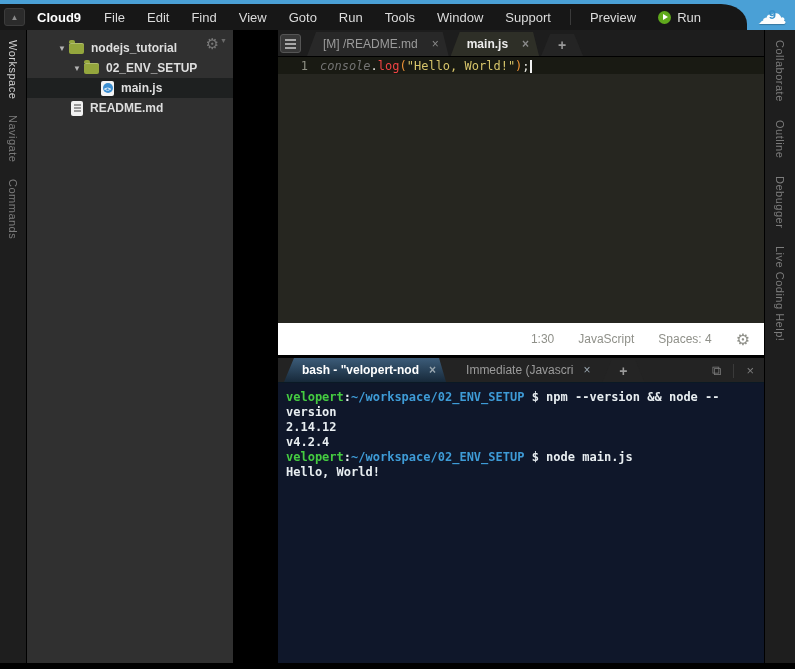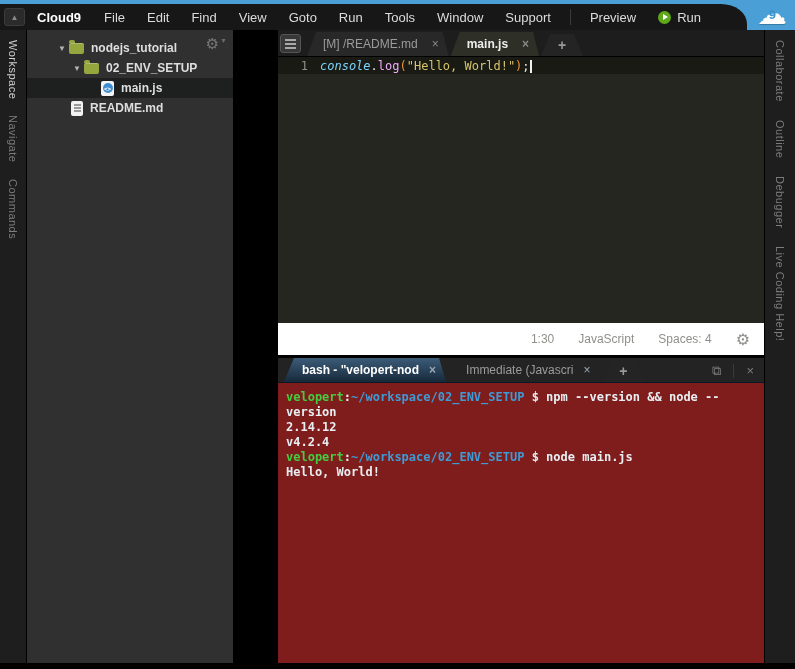--- a/index.html
+++ b/index.html
@@ -85,22 +85,22 @@
   .plus-tab { height:22px; width:42px; background:#242424; color:#9a9a9a;
     clip-path:polygon(9px 0, calc(100% - 9px) 0, 100% 100%, 0 100%);
     display:flex; align-items:center; justify-content:center; font-size:14px;
     font-weight:bold; cursor:default; }
 
   .editor { flex:1; background:#262620; display:flex; flex-direction:column;
     font-family:"DejaVu Sans Mono", monospace; font-size:12px; min-height:0; }
   .code-line { height:17px; display:flex; background:#191a13; align-items:center; }
   .gutter-cell { width:42px; text-align:right; padding-right:12px; color:#8e8f83; }
   .code-text { color:#e8e8e2; white-space:pre; }
-  .tok-ident { color:#7dd3fc; font-style:italic; }
-  .tok-func { color:#f0abfc; }
+  .tok-ident { color:#737373; font-style:italic; }
+  .tok-func { color:#ef4444; }
   .tok-plain { color:#e8e8e2; }
   .tok-paren { color:#ee9336; }
   .tok-string { color:#d6c46a; }
   .caret-bar { display:inline-block; width:2px; height:13px; background:#f0f0f0;
     vertical-align:middle; margin-left:0px; }
 
   .statusbar { height:32px; background:#ffffff; display:flex; align-items:center;
     justify-content:flex-end; gap:24px; padding-right:14px; font-size:12px;
     color:#8f9089; }
   .statusbar .gear { font-size:16px; color:#8f9089; cursor:default; }
@@ -114,21 +114,21 @@
     font-size:12px; color:#9b9b9b; cursor:default; white-space:nowrap;
     clip-path:polygon(10px 0, calc(100% - 7px) 0, 100% 100%, 0 100%); margin-right:2px; }
   .ttab.active { background:linear-gradient(#3c5c79, #17293a); color:#fff; font-weight:bold; }
   .ttab .tab-x { margin-left:10px; color:#9aa7b0; font-size:12px; }
   .term-icons { position:absolute; right:10px; top:0; height:25px; display:flex;
     align-items:center; gap:12px; color:#7d7d7d; }
   .term-icons .restore { font-size:13px; cursor:default; }
   .term-icons .tclose { font-size:13px; cursor:default; }
   .term-icons .tsep { width:1px; height:14px; background:#3a3a3a; }
 
-  .terminal { flex:1; background:#7f1d1d; font-family:"DejaVu Sans Mono", monospace;
+  .terminal { flex:1; background:#0f172a; font-family:"DejaVu Sans Mono", monospace;
     font-size:12px; font-weight:bold; line-height:15px; padding:7px 8px; color:#e8eef1;
     min-height:0; }
   .t-user { color:#45cc41; }
   .t-path { color:#3e9bd6; }
   .t-plain { color:#e8eef1; }
   .t-cursor { display:inline-block; width:7px; height:12px;
     border:1px solid #9fb3bd; vertical-align:-2px; margin-left:2px; }
 
   .bottom-strip { height:6px; background:#000; }
 </style>

